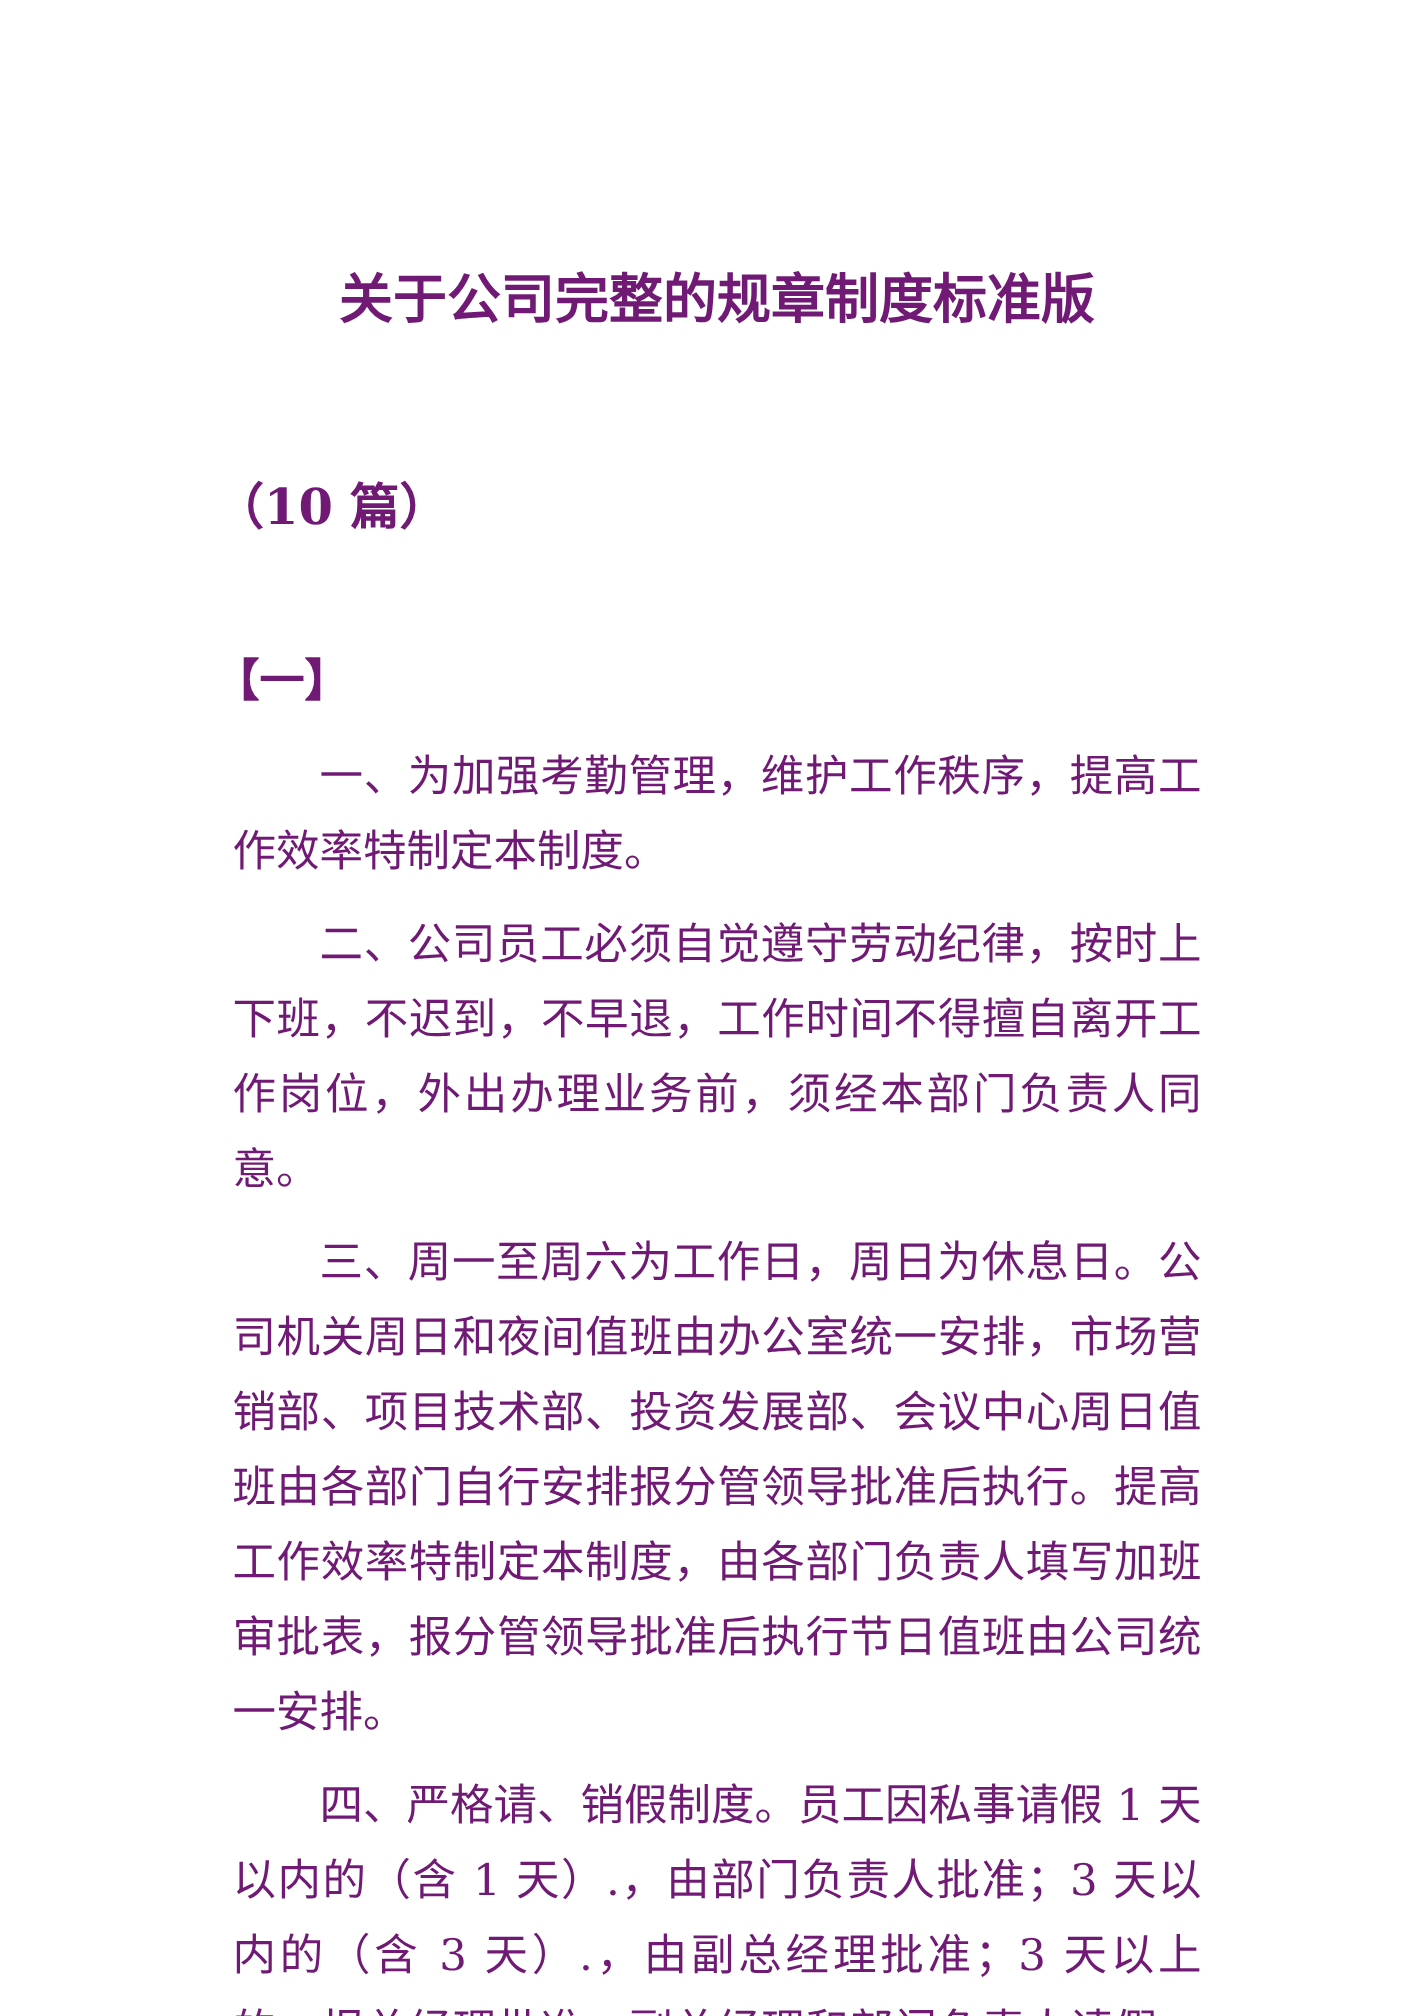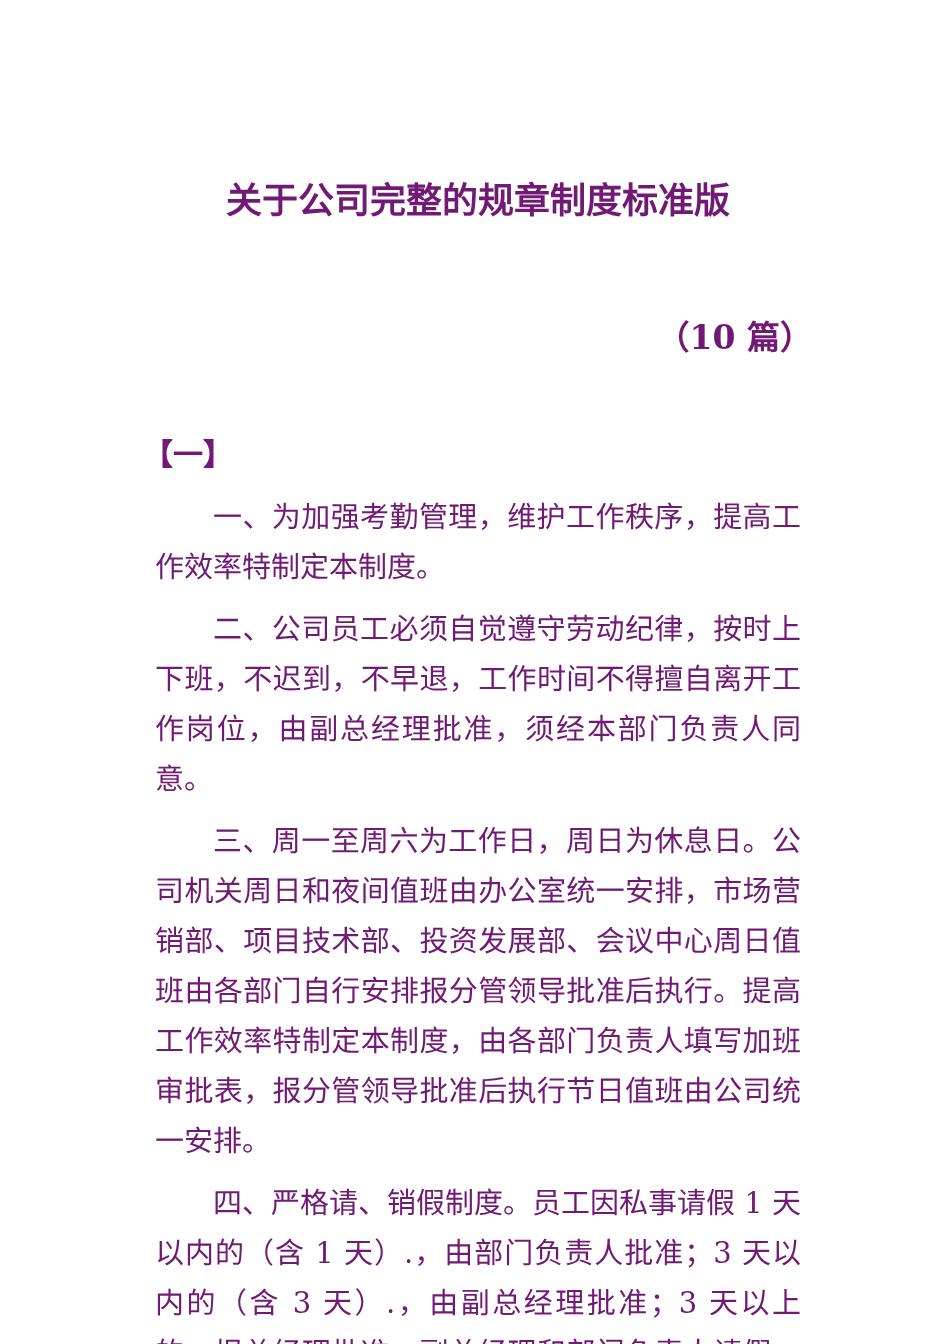--- a/index.html
+++ b/index.html
@@ -27,21 +27,21 @@
     font-weight: bold;
     letter-spacing: 0px;
     line-height: 52px;
     white-space: nowrap;
   }
   .doc-subtitle {
     position: absolute;
     top: 288px;
     left: 143px;
     width: 670px;
-    text-align: right;
+    text-align: left;
     font-size: 33px;
     font-weight: bold;
     line-height: 46px;
     white-space: nowrap;
   }
   .body-text {
     position: absolute;
     top: 430px;
     left: 143px;
     width: 670px;
@@ -70,21 +70,21 @@
   <h1 class="doc-title">关于公司完整的规章制度标准版</h1>
 
   <h2 class="doc-subtitle">（10 篇）</h2>
 
   <div class="body-text">
 
     <p class="section-heading">【一】</p>
 
     <p class="para">一、为加强考勤管理，维护工作秩序，提高工作效率特制定本制度。</p>
 
-    <p class="para">二、公司员工必须自觉遵守劳动纪律，按时上下班，不迟到，不早退，工作时间不得擅自离开工作岗位，由副总经理批准，须经本部门负责人同意。</p>
+    <p class="para">二、公司员工必须自觉遵守劳动纪律，按时上下班，不迟到，不早退，工作时间不得擅自离开工作岗位，外出办理业务前，须经本部门负责人同意。</p>
 
     <p class="para">三、周一至周六为工作日，周日为休息日。公司机关周日和夜间值班由办公室统一安排，市场营销部、项目技术部、投资发展部、会议中心周日值班由各部门自行安排报分管领导批准后执行。提高工作效率特制定本制度，由各部门负责人填写加班审批表，报分管领导批准后执行节日值班由公司统一安排。</p>
 
     <p class="para">四、严格请、销假制度。员工因私事请假 1 天以内的（含 1 天）.，由部门负责人批准；3 天以内的（含 3 天）.，由副总经理批准；3 天以上的，报总经理批准。副总经理和部门负责人请假，一律由总经理批准。请假员工事毕向批</p>
 
   </div>
 
 </div>
 
 </body></html>

